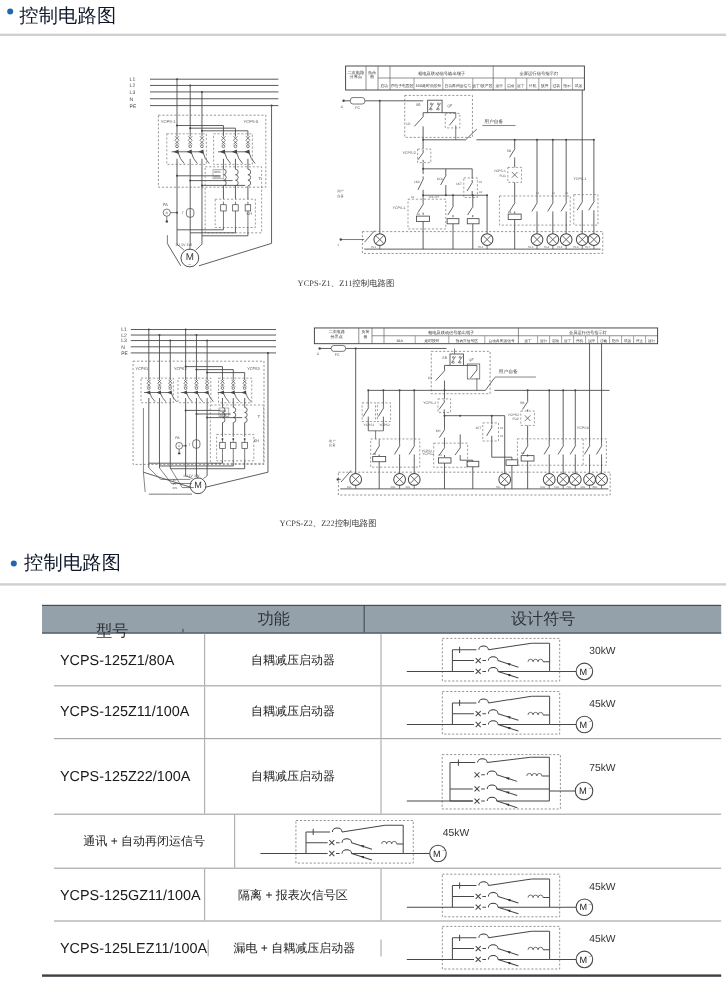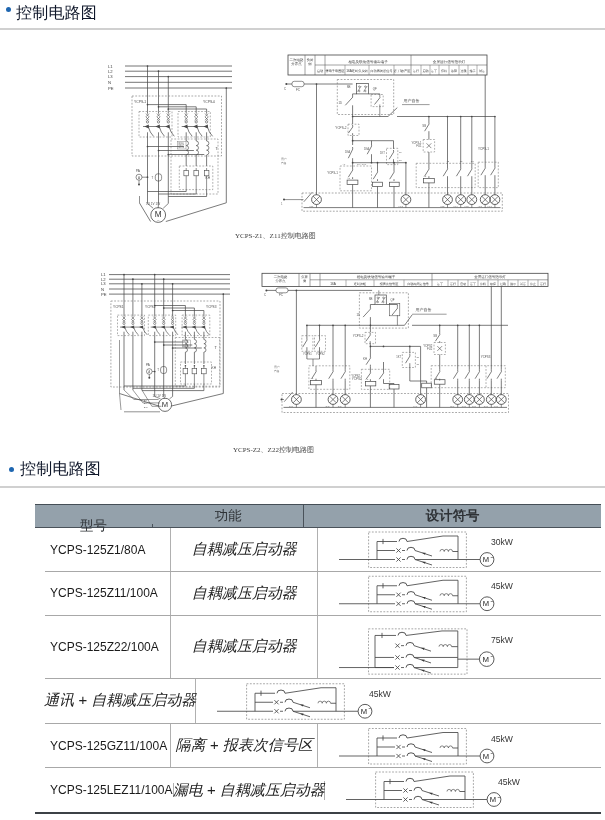--- a/index.html
+++ b/index.html
@@ -6,25 +6,25 @@
 .sechead{position:absolute;left:0;width:605px;}
 .sechead .dot{position:absolute;width:5px;height:5px;border-radius:50%;background:#1e66b0;}
 .sechead .t{position:absolute;font-size:16px;color:#0f172a;letter-spacing:0.2px;}
 .hr{position:absolute;left:0;width:605px;height:2px;background:#d0d0d0;}
 .cap{position:absolute;font-size:7px;color:#3d3d3d;font-family:"Liberation Serif",serif;}
 #tbl{position:absolute;left:35px;top:504px;width:566px;border-top:1.8px solid #454e56;border-bottom:2px solid #3c4146;}
 #tbl .hd{display:flex;height:23.3px;background:#94a1ab;border-bottom:1.2px solid #4a525a;}
 #tbl .hd div{display:flex;align-items:center;justify-content:center;font-size:13.4px;color:#2e3236;}
 #tbl .hd .h1{width:118px;border-right:1.2px solid #4a525a;margin-top:19px;}
 #tbl .hd .h2{width:151.3px;border-right:1.2px solid #4a525a;}
-#tbl .hd .h3{flex:1;font-weight:bold;}
+#tbl .hd .h3{flex:1;}
 .trow{display:flex;border-bottom:1px solid #a8a8a8;margin-left:10px;}
 .trow:last-child{border-bottom:none;align-items:center;}
 .trow .c1{width:130px;border-right:1px solid #b0b0b0;display:flex;align-items:center;padding-left:5px;font-size:12px;color:#1a1a1a;white-space:nowrap;}
-.trow .c2{width:151.3px;border-right:1px solid #b0b0b0;display:flex;align-items:center;justify-content:center;font-size:15px;color:#222;white-space:nowrap;font-style:italic;}
+.trow .c2{width:151.3px;border-right:1px solid #b0b0b0;display:flex;align-items:center;justify-content:center;font-size:10px;color:#222;white-space:nowrap;}
 .trow .c3{flex:1;position:relative;}
 .trow .c3 svg{display:block;}
 text{font-family:"Liberation Sans",sans-serif;}
 </style></head>
 <body>
 <div class="sechead" style="top:0px">
     <div class="dot" style="left:5.6px;top:7px"></div>
     <div class="t" style="left:16px;top:2.5px">控制电路图</div>
   </div>
 <div class="hr" style="top:27.5px"></div>
@@ -397,21 +397,21 @@
     <line x1="498.23199999999997" y1="196.268" x2="491.568" y2="202.932" stroke="#474747" stroke-width="0.7"></line>
     <line x1="494.9" y1="204.5" x2="494.9" y2="207.6" stroke="#474747" stroke-width="0.6"></line>
     <text x="487.4" y="206.8" font-size="2.4" fill="#666" text-anchor="start">HL7</text>
     <circle cx="284" cy="199.6" r="1.0" fill="#474747"></circle>
     <line x1="284" y1="199.6" x2="303.5" y2="199.6" stroke="#474747" stroke-width="0.6"></line>
     <line x1="303.8" y1="201.8" x2="312.2" y2="192.2" stroke="#474747" stroke-width="0.7"></line>
     <text x="281" y="160" font-size="2.8" fill="#666" text-anchor="start">用户</text>
     <text x="281" y="164" font-size="2.8" fill="#666" text-anchor="start">自备</text>
     <text x="281" y="205" font-size="2.6" fill="#666" text-anchor="start">1</text>
   </svg>
-<div class="cap" style="left:235px;top:231px">YCPS-Z1、Z11控制电路图</div>
+<div class="cap" style="left:248px;top:231px">YCPS-Z1、Z11控制电路图</div>
 <svg style="position:absolute;left:96px;top:262px" width="456" height="156" viewBox="96 262 456 156">
     <line x1="109" y1="274.6" x2="230" y2="274.6" stroke="#474747" stroke-width="0.75"></line>
     <text x="101" y="276.20000000000005" font-size="4.2" fill="#444" text-anchor="start">L1</text>
     <line x1="109" y1="279.2" x2="230" y2="279.2" stroke="#474747" stroke-width="0.75"></line>
     <text x="101" y="280.8" font-size="4.2" fill="#444" text-anchor="start">L2</text>
     <line x1="109" y1="283.8" x2="230" y2="283.8" stroke="#474747" stroke-width="0.75"></line>
     <text x="101" y="285.40000000000003" font-size="4.2" fill="#444" text-anchor="start">L3</text>
     <line x1="109" y1="289.0" x2="230" y2="289.0" stroke="#474747" stroke-width="0.75"></line>
     <text x="101" y="290.6" font-size="4.2" fill="#444" text-anchor="start">N</text>
     <line x1="109" y1="294.1" x2="230" y2="294.1" stroke="#474747" stroke-width="0.75"></line>
@@ -855,21 +855,21 @@
     <line x1="497.968" y1="396.168" x2="504.632" y2="402.832" stroke="#474747" stroke-width="0.7"></line>
     <line x1="504.632" y1="396.168" x2="497.968" y2="402.832" stroke="#474747" stroke-width="0.7"></line>
     <line x1="501.3" y1="404.2" x2="501.3" y2="407.4" stroke="#474747" stroke-width="0.6"></line>
     <text x="493.8" y="406.6" font-size="2.3" fill="#666" text-anchor="start">9HL</text>
     <circle cx="281.5" cy="399.5" r="1.0" fill="#474747"></circle>
     <line x1="281.5" y1="399.5" x2="284" y2="399.5" stroke="#474747" stroke-width="0.6"></line>
     <line x1="284.2" y1="401.7" x2="292.6" y2="392.1" stroke="#474747" stroke-width="0.7"></line>
     <text x="274" y="368" font-size="2.8" fill="#666" text-anchor="start">用户</text>
     <text x="274" y="372" font-size="2.8" fill="#666" text-anchor="start">自备</text>
   </svg>
-<div class="cap" style="left:233px;top:445px">YCPS-Z2、Z22控制电路图</div>
+<div class="cap" style="left:233px;top:431px">YCPS-Z2、Z22控制电路图</div>
 <div class="sechead" style="top:459px">
     <div class="dot" style="left:9.3px;top:7.5px"></div>
     <div class="t" style="left:20px;top:0px">控制电路图</div>
   </div>
 <div class="hr" style="top:485.9px"></div>
 <div id="tbl">
 <div class="hd">
       <div class="h1">型号</div>
       <div class="h2">功能</div>
       <div class="h3">设计符号</div>
@@ -990,21 +990,21 @@
           <line x1="96" y1="51.550000000000004" x2="139.8" y2="51.550000000000004" stroke="#474747" stroke-width="0.85"></line>
           <line x1="139.8" y1="43.150000000000006" x2="161.5" y2="43.150000000000006" stroke="#474747" stroke-width="0.85"></line>
           <circle cx="168.7" cy="43.150000000000006" r="7.3" fill="none" stroke="#474747" stroke-width="0.9"></circle>
           <text x="167.7" y="45.85000000000001" font-size="7.8" fill="#222" text-anchor="middle" font-family="Liberation Serif, serif">M</text>
           <text x="172.5" y="41.95" font-size="4.5" fill="#222">~</text>
           <text x="173" y="26.85" font-size="8.6" fill="#333" font-family="Liberation Sans, sans-serif">75kW</text>
         </svg>
       </div>
 </div>
     <div class="trow" style="height:45px">
-<div class="c2">通讯 + 自耦减压启动器</div>
+<div class="c2">通讯 + 自动再闭运信号</div>
 <div class="c3">
         <svg width="283" height="45" viewBox="0 0 283 45">
           <rect x="50.6" y="4.75" width="97.8" height="35.5" fill="none" stroke="#777" stroke-width="0.65" stroke-dasharray="1.8 1.5"></rect>
           <line x1="21" y1="32.25" x2="77" y2="32.25" stroke="#474747" stroke-width="0.85"></line>
           <line x1="59" y1="14.25" x2="59" y2="32.25" stroke="#474747" stroke-width="0.85"></line>
           <line x1="59" y1="14.25" x2="79" y2="14.25" stroke="#474747" stroke-width="0.85"></line>
           <line x1="65" y1="11.65" x2="65" y2="16.85" stroke="#474747" stroke-width="0.85"></line>
           <path d="M81,14.25 a4,3.2 0 0 1 8,0" fill="none" stroke="#383838" stroke-width="0.85"></path>
           <line x1="89" y1="14.25" x2="125" y2="8.75" stroke="#474747" stroke-width="0.85"></line>
           <line x1="125" y1="8.75" x2="140" y2="8.75" stroke="#474747" stroke-width="0.85"></line>

